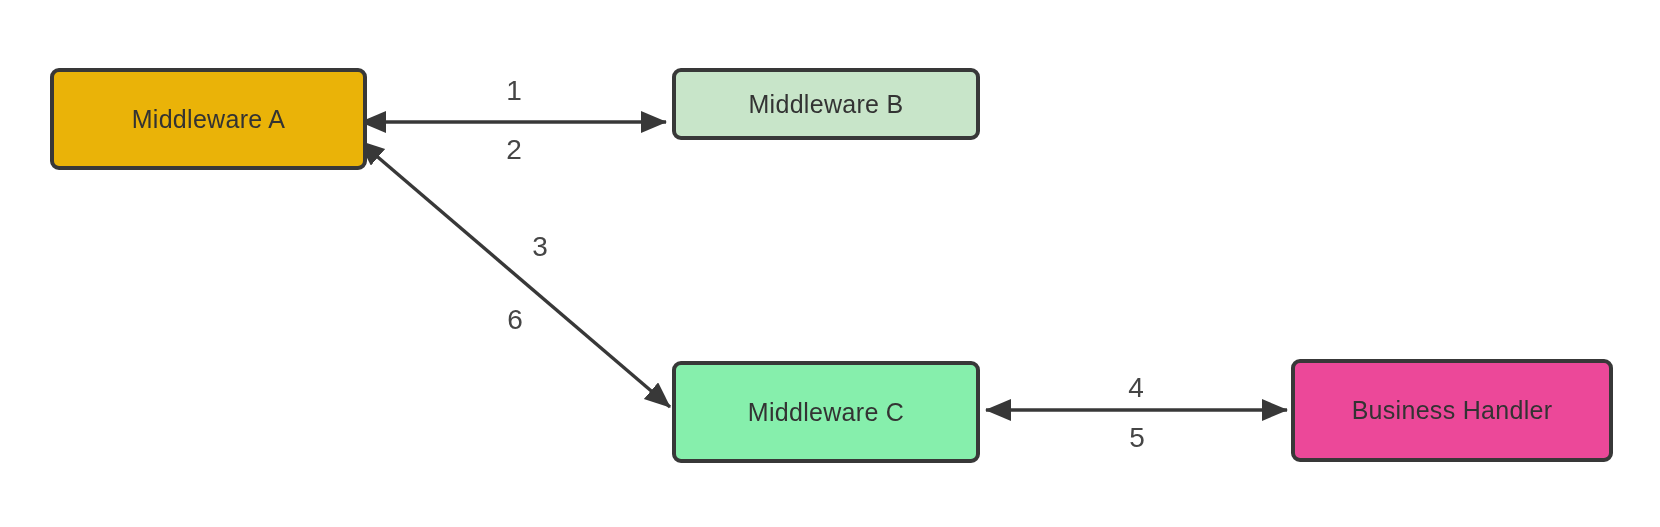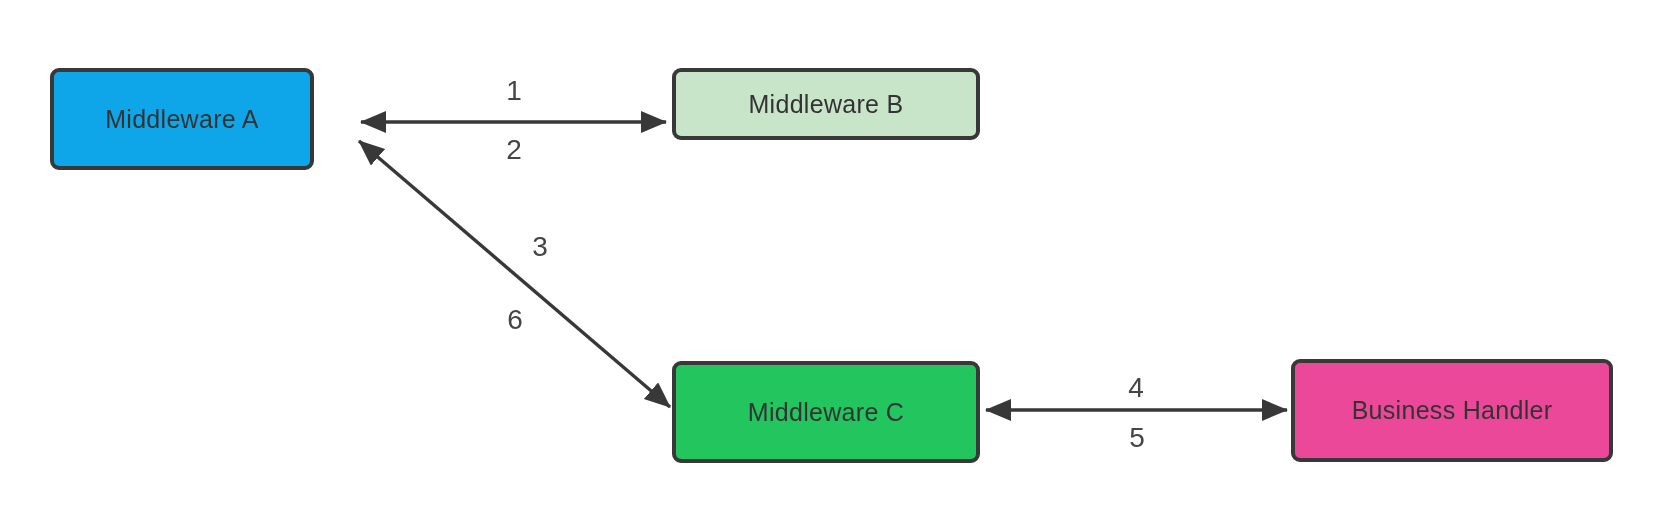--- a/index.html
+++ b/index.html
@@ -27,23 +27,23 @@
     box-sizing: border-box;
     border: 4px solid #383838;
     border-radius: 9px;
     display: flex;
     align-items: center;
     justify-content: center;
     font-size: 25px;
     color: #333333;
     letter-spacing: 0.3px;
   }
-  .node-a  { left: 50px;   top: 68px;  width: 264px; height: 102px; background: #0ea5e9; }
+  .node-a  { left: 50px;   top: 68px;  width: 317px; height: 102px; background: #eab308; }
   .node-b  { left: 672px;  top: 68px;  width: 308px; height: 72px; background: #c8e5c9; }
-  .node-c  { left: 672px;  top: 361px; width: 308px; height: 102px; background: #22c55e; }
+  .node-c  { left: 672px;  top: 361px; width: 308px; height: 102px; background: #86efac; }
   .node-bh { left: 1291px; top: 359px; width: 322px; height: 103px; background: #ec4899; }
   .edge-label {
     position: absolute;
     transform: translate(-50%, -50%);
     font-size: 28px;
     color: #454545;
     line-height: 1;
     white-space: nowrap;
   }
   .lbl-1 { left: 514px;  top: 91px;  }

